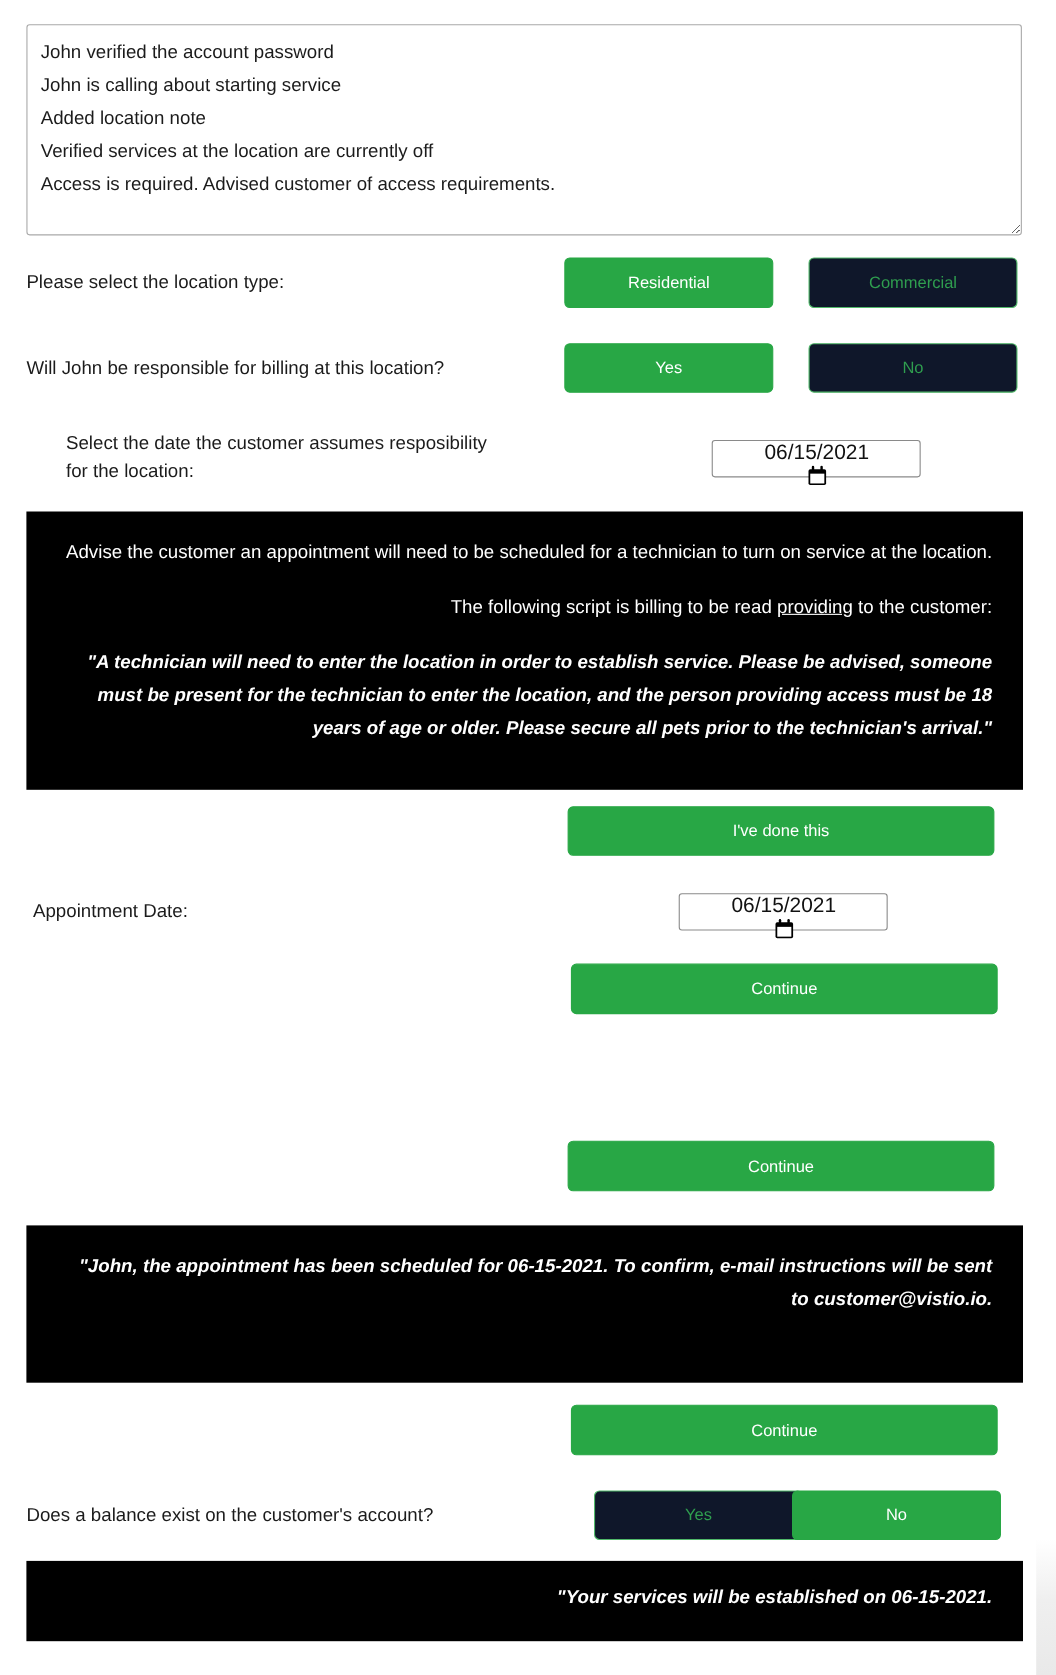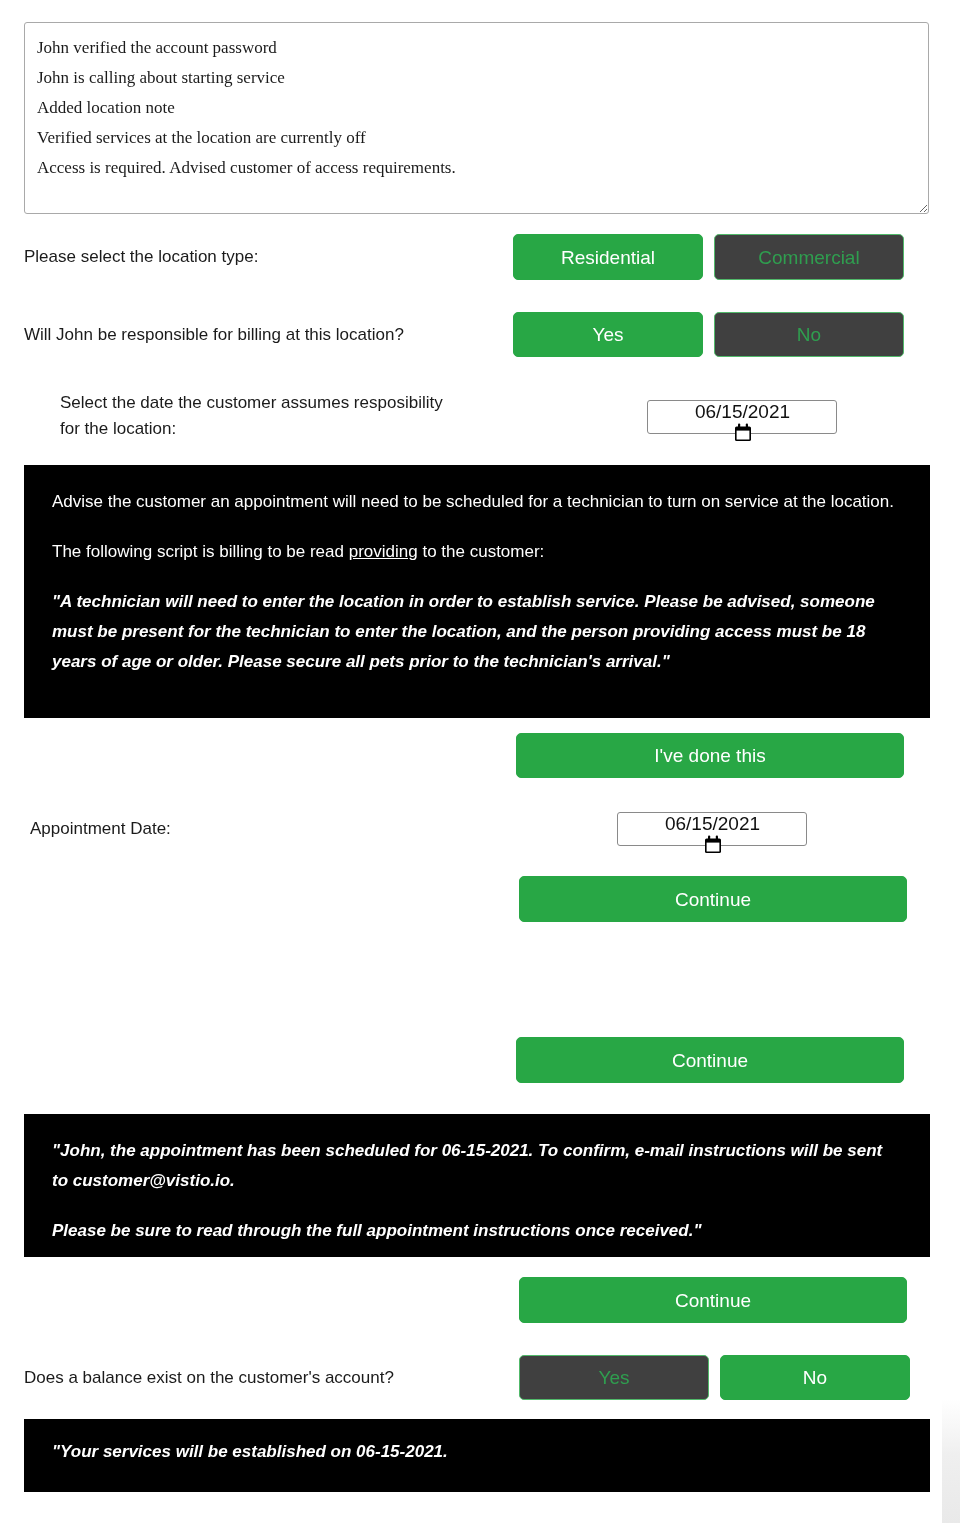--- a/index.html
+++ b/index.html
@@ -32,21 +32,21 @@
     width: 905px;
     height: 192px;
   }
   .notes-area {
     width: 100%;
     height: 100%;
     border: 1px solid #a9a9a9;
     border-radius: 3px;
     background: #fff;
     padding: 10px 12px 10px 12px;
-    font-family: Liberation Serif, serif;
+    font-family: Liberation Sans, sans-serif;
     font-size: 17px;
     line-height: 30px;
     color: #1b1b1b;
     resize: vertical;
     outline: none;
     overflow: hidden;
     white-space: pre-wrap;
   }
 
   
@@ -60,37 +60,38 @@
     line-height: 26px;
     color: #1b1b1b;
   }
 
   
   .btn {
     display: inline-flex;
     align-items: center;
     justify-content: center;
     font-family: "Liberation Sans", sans-serif;
-    font-size: 19px;
+    font-size: 15px;
     line-height: 1;
     border-radius: 5px;
     cursor: pointer;
     user-select: none;
     text-align: center;
     padding: 0;
   }
   .btn-filled {
     background: #28a745;
     border: 1px solid #28a745;
     color: #ffffff;
   }
   .btn-outline {
-    background: #404040;
+    background: #0f172a;
     border: 1px solid #51b96a;
     color: #2f9e4f;
+    margin-left: 21px;
   }
 
   
   .date-input {
     display: inline-flex;
     align-items: center;
     justify-content: space-between;
     background: #fff;
     border: 1px solid #8a8a8a;
     border-radius: 3px;
@@ -114,20 +115,21 @@
     width: 100%;
     height: 100%;
   }
 
   
   .black-box {
     position: absolute;
     background: #000000;
     color: #ffffff;
     padding: 22px 28px 22px 28px;
+    text-align: right;
   }
   .black-box p {
     margin: 0;
     font-size: 17px;
     line-height: 30px;
   }
   .black-box p + p { margin-top: 20px; }
   .black-box .script {
     font-style: italic;
     font-weight: bold;
@@ -215,21 +217,20 @@
 
   <div class="btn btn-filled" style="position:absolute; left:519px; top:876px; width:388px; height:46px;">Continue</div>
 
   <div class="row" style="left:24px; top:950px; width:880px; height:50px; align-items:flex-start;">
   </div>
 
   <div class="btn btn-filled" style="position:absolute; left:516px; top:1037px; width:388px; height:46px;">Continue</div>
 
   <div class="black-box" style="left:24px; top:1114px; width:906px; height:143px;">
     <p class="script">"John, the appointment has been scheduled for 06-15-2021.  To confirm, e-mail instructions will be sent to customer@vistio.io.</p>
-    <p class="script">Please be sure to read through the full appointment instructions once received."</p>
   </div>
 
   <div class="btn btn-filled" style="position:absolute; left:519px; top:1277px; width:388px; height:46px;">Continue</div>
 
   <div class="row" style="left:24px; top:1355px; width:880px; height:45px;">
     <div class="q-label" style="width:470px;">Does a balance exist on the customer's account?</div>
     <div class="btn btn-outline" style="position:absolute; left:495px; top:0; width:190px; height:45px;">Yes</div>
     <div class="btn btn-filled" style="position:absolute; left:696px; top:0; width:190px; height:45px;">No</div>
   </div>
 

